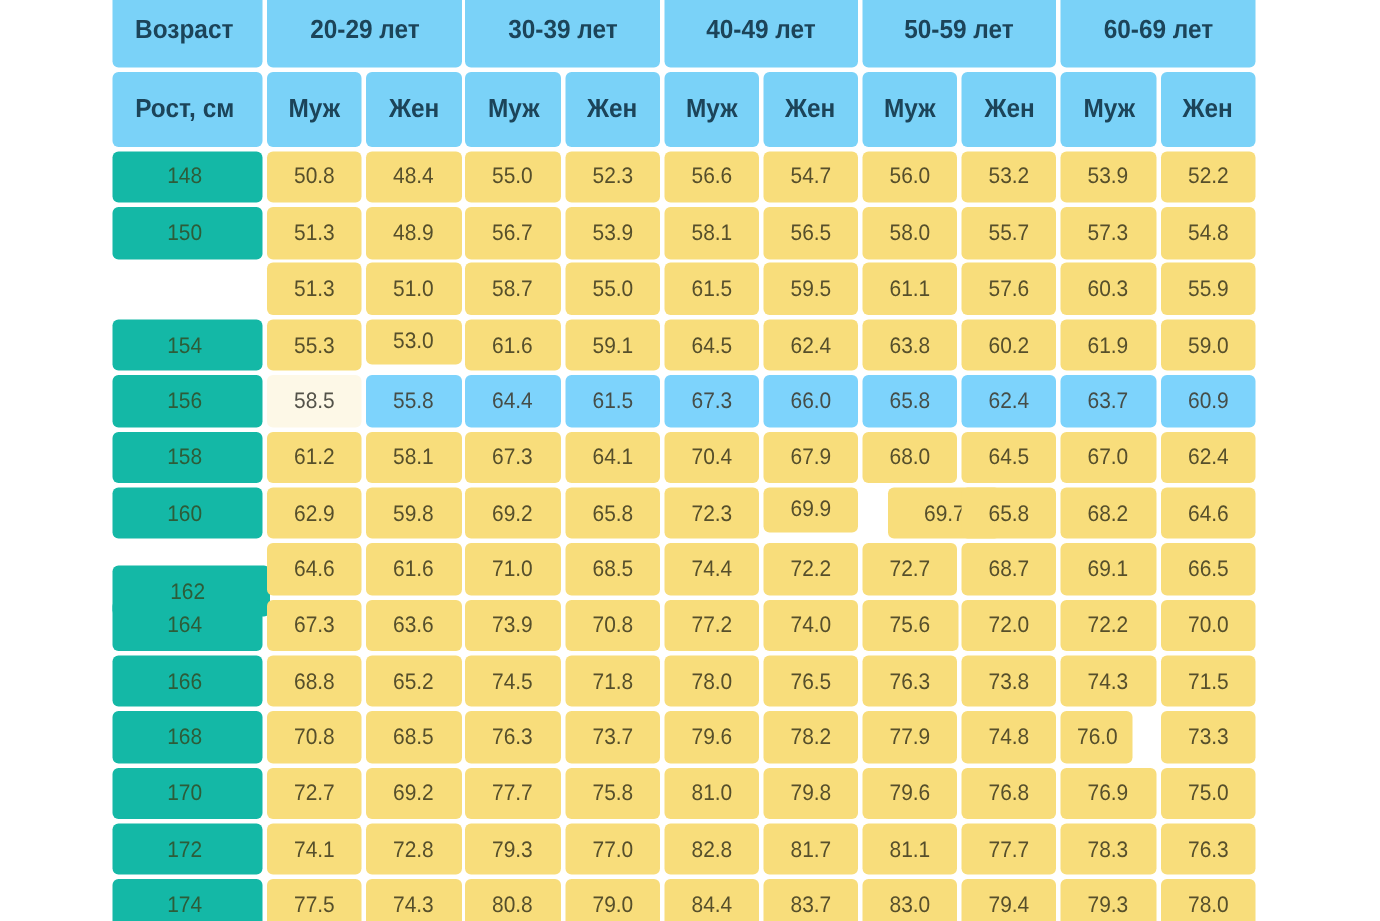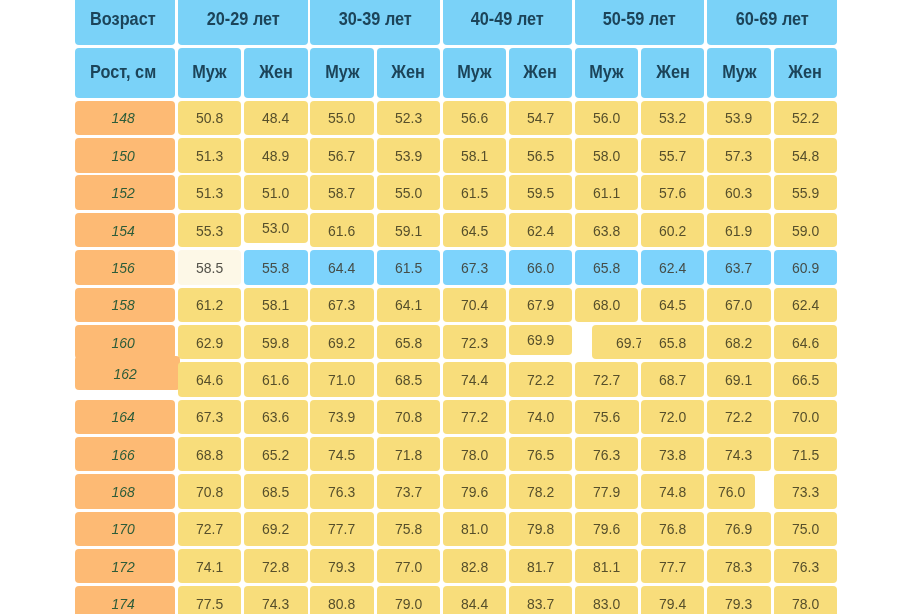--- a/index.html
+++ b/index.html
@@ -34,21 +34,21 @@
   
   .cell .t {
     display: block;
     transform: scaleX(0.93);
     transform-origin: center;
   }
   
   .cell.lead .t { transform: translateX(-2.4px) scaleX(0.93); }
 
   .c-blue     { background: #7ad2f8; color: #1c4459; font-weight: bold; font-size: 17.5px; }
-  .c-green    { background: #fdba74; color: #2d5c39; font-style: italic; }
+  .c-green    { background: #14b8a6; color: #2d5c39; }
   .c-yellow   { background: #f8dd7b; color: #564f2b; }
   .c-hl-first { background: #fdf8e7; color: #53524a; }
   .c-hl       { background: #7dd3fc; color: #454d48; }
 </style>
 </head>
 <body>
 
 <div id="weight-table">
 
   <div class="cell c-blue lead" style="left:75.15px;top:-6.05px;width:100.10px;height:50.95px">
@@ -165,23 +165,20 @@
   <div class="cell c-yellow" style="left:641.20px;top:138.10px;width:63.25px;height:34.45px">
       <span class="t">55.7</span>
     </div>
   <div class="cell c-yellow" style="left:707.35px;top:138.10px;width:63.25px;height:34.45px">
       <span class="t">57.3</span>
     </div>
   <div class="cell c-yellow" style="left:773.50px;top:138.10px;width:63.25px;height:34.45px">
       <span class="t">54.8</span>
     </div>
 
-  <div class="cell c-green lead" style="left:75.15px;top:175.45px;width:100.10px;height:34.45px">
-      <span class="t">152</span>
-    </div>
   <div class="cell c-yellow" style="left:178.15px;top:175.45px;width:63.25px;height:34.45px">
       <span class="t">51.3</span>
     </div>
   <div class="cell c-yellow" style="left:244.30px;top:175.45px;width:63.25px;height:34.45px">
       <span class="t">51.0</span>
     </div>
   <div class="cell c-yellow" style="left:310.45px;top:175.45px;width:63.25px;height:34.45px">
       <span class="t">58.7</span>
     </div>
   <div class="cell c-yellow" style="left:376.60px;top:175.45px;width:63.25px;height:34.45px">
@@ -335,21 +332,21 @@
   <div class="cell c-yellow" style="left:641.20px;top:324.85px;width:63.25px;height:34.45px">
       <span class="t">65.8</span>
     </div>
   <div class="cell c-yellow" style="left:707.35px;top:324.85px;width:63.25px;height:34.45px">
       <span class="t">68.2</span>
     </div>
   <div class="cell c-yellow" style="left:773.50px;top:324.85px;width:63.25px;height:34.45px">
       <span class="t">64.6</span>
     </div>
 
-  <div class="cell c-green lead" style="left:75.15px;top:356px;width:105px;height:34.45px">
+  <div class="cell c-green lead" style="left:75.15px;top:377px;width:105px;height:34.45px">
       <span class="t">162</span>
     </div>
   <div class="cell c-yellow" style="left:178.15px;top:362.20px;width:63.25px;height:34.45px">
       <span class="t">64.6</span>
     </div>
   <div class="cell c-yellow" style="left:244.30px;top:362.20px;width:63.25px;height:34.45px">
       <span class="t">61.6</span>
     </div>
   <div class="cell c-yellow" style="left:310.45px;top:362.20px;width:63.25px;height:34.45px">
       <span class="t">71.0</span>

